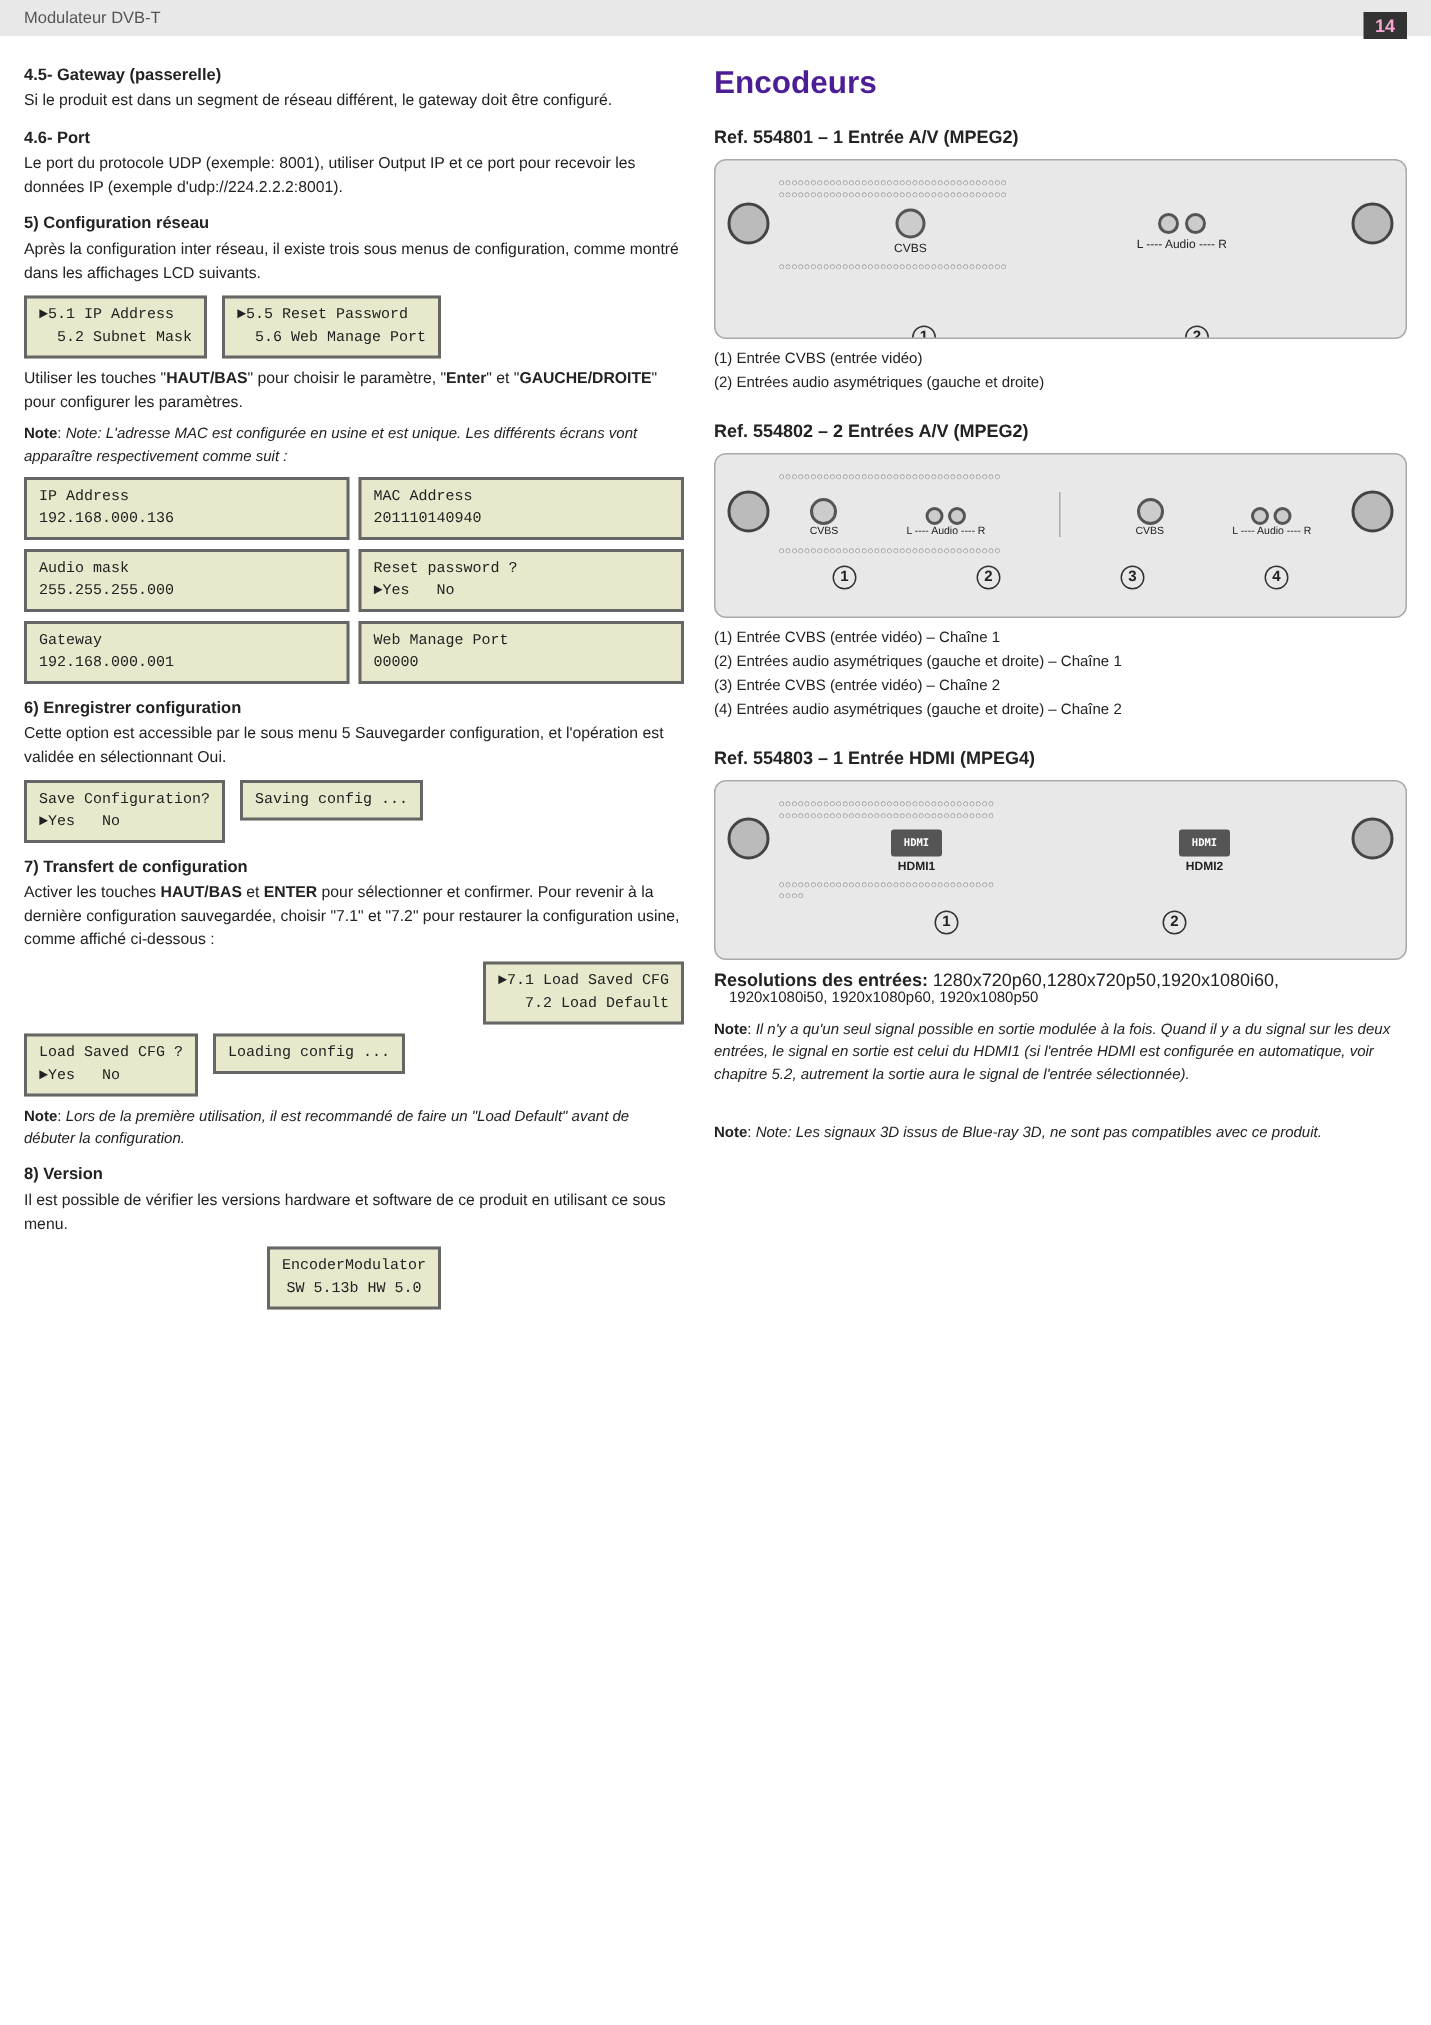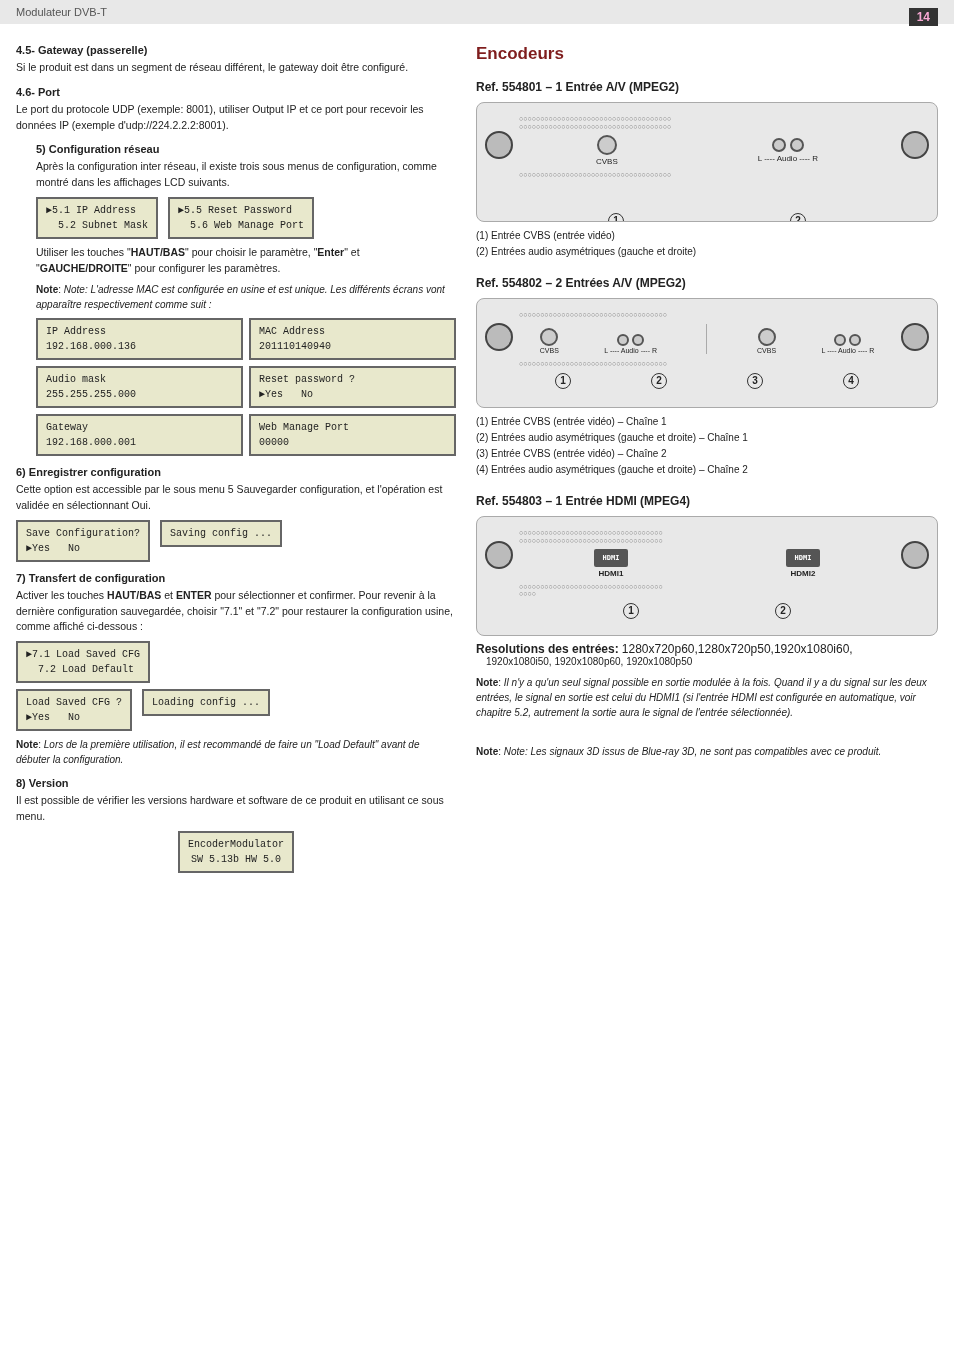--- a/index.html
+++ b/index.html
@@ -69,23 +69,23 @@
       margin: 6px 0;
     }
     .note-text em {
       font-style: italic;
     }
     .note-label {
       font-weight: bold;
     }
     
     .encodeurs-title {
-      font-size: 17px;
-      font-weight: bold;
-      color: #7f1d1d;
+      font-size: 21px;
+      font-weight: bold;
+      color: #4c1d95;
       margin-bottom: 14px;
     }
     .ref-title {
       font-weight: bold;
       font-size: 12px;
       margin-bottom: 8px;
       margin-top: 16px;
     }
     .caption-text {
       font-size: 10px;
@@ -133,21 +133,21 @@
       <div>
         <div class="section-title">4.5- Gateway (passerelle)</div>
         <div class="section-text">Si le produit est dans un segment de réseau différent, le gateway doit être configuré.</div>
       </div>
 
       <div style="margin-top:10px;">
         <div class="section-title">4.6- Port</div>
         <div class="section-text">Le port du protocole UDP (exemple: 8001), utiliser Output IP et ce port pour recevoir les données IP (exemple d'udp://224.2.2.2:8001).</div>
       </div>
 
-      <div style="margin-top:10px;margin-left:20px;">
+      <div style="margin-top:10px;">
         <div class="section-title">5) Configuration réseau</div>
         <div class="section-text">Après la configuration inter réseau, il existe trois sous menus de configuration, comme montré dans les affichages LCD suivants.</div>
 
         <div class="lcd-row">
           <div class="lcd-screen">►5.1 IP Address
   5.2 Subnet Mask</div>
           <div class="lcd-screen">►5.5 Reset Password
   5.6 Web Manage Port</div>
         </div>
 
@@ -185,21 +185,21 @@
           <div class="lcd-screen">Saving config ...</div>
         </div>
       </div>
 
       <div style="margin-top:10px;">
         <div class="section-title">7) Transfert de configuration</div>
         <div class="section-text">
           Activer les touches <strong>HAUT/BAS</strong> et <strong>ENTER</strong> pour sélectionner et confirmer. Pour revenir à la dernière configuration sauvegardée, choisir "7.1" et "7.2" pour restaurer la configuration usine, comme affiché ci-dessous :
         </div>
 
-        <div style="text-align:left; margin-bottom: 6px;">
+        <div style="text-align:right; margin-bottom: 6px;">
           <div class="lcd-screen">►7.1 Load Saved CFG
   7.2 Load Default</div>
         </div>
 
         <div class="lcd-row">
           <div class="lcd-screen">Load Saved CFG ?
 ►Yes   No</div>
           <div class="lcd-screen">Loading config ...</div>
         </div>
 

